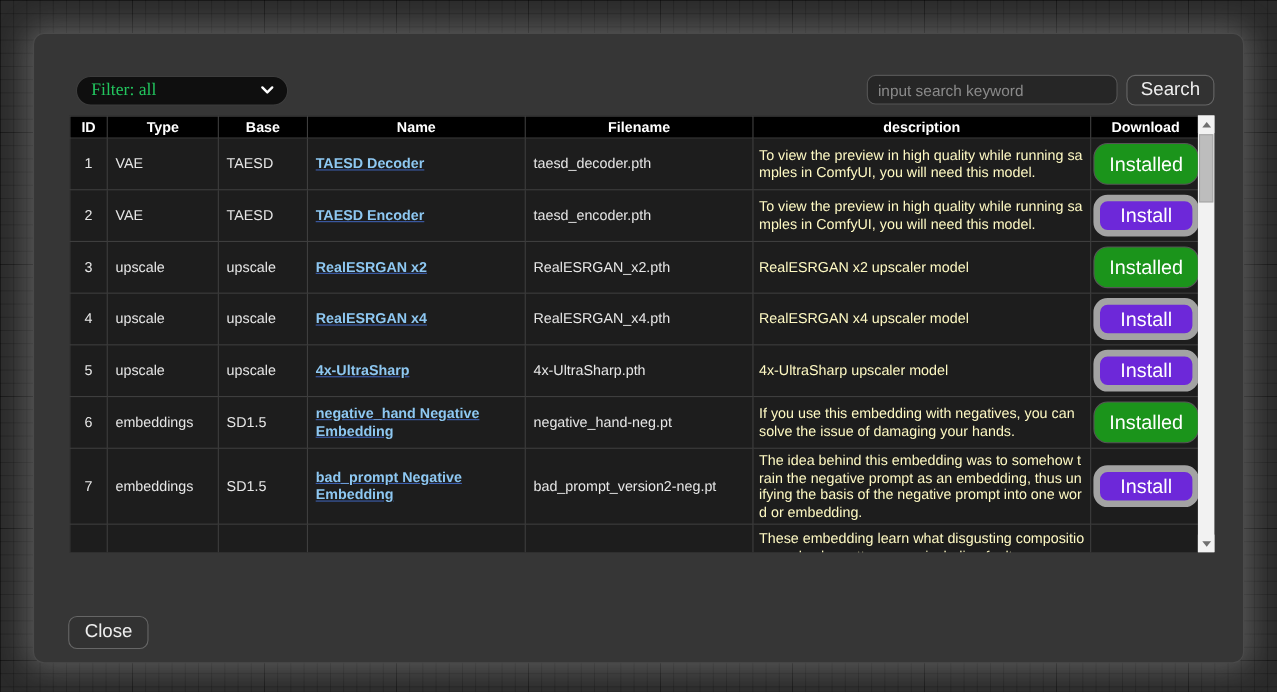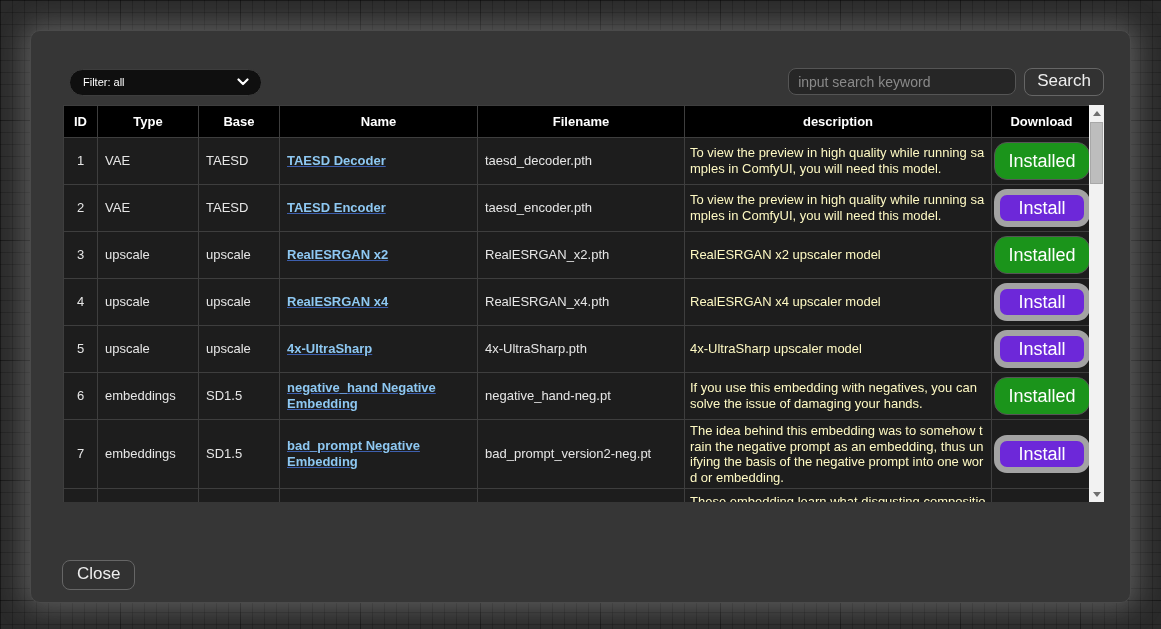--- a/index.html
+++ b/index.html
@@ -25,23 +25,23 @@
     border-radius: 10px;
     box-shadow: 0 0 28px 6px rgba(220,220,220,0.28);
     padding: 37px 26px 12px 32px;
   }
 
   
   .toolbar { display: flex; justify-content: space-between; align-items: center; height: 28px; margin-bottom: 9px; }
   .filter-select {
     display: flex; align-items: center; justify-content: space-between;
     width: 193px; height: 27px; margin-left: 6px;
-    background: #0f0f0f; color: #ffffff;
+    background: #0f0f0f; color: #22c55e;
     border: 1px solid #3d3d3d; border-radius: 14px;
-    font-size: 11px; padding: 0 12px 0 13px; cursor: default;
+    font-size: 16px; padding: 0 12px 0 13px; cursor: default; font-family: Liberation Serif, serif;
   }
   .chev { width: 12px; height: 8px; }
   .search-group { display: flex; align-items: flex-start; gap: 8px; }
   .search-input {
     width: 228px; height: 27px;
     background: #262626; border: 1px solid #555; border-radius: 8px;
     color: #cfcfcf; font-size: 14px; padding: 0 9px; outline: none;
     font-family: "Liberation Sans", sans-serif;
   }
   .search-input::placeholder { color: #8a8a8a; }
@@ -50,21 +50,21 @@
     color: #eee; font-size: 17px; padding: 2px 12px 4px;
     font-family: "Liberation Sans", sans-serif; cursor: pointer;
   }
 
   
   .table-area { display: flex; align-items: flex-start; }
   .tbl-wrap { height: 397px; overflow: hidden; }
   table { border-collapse: collapse; table-layout: fixed; width: 1028px; background: #1d1d1d; }
   th {
     background: #000; color: #fff; font-size: 13px; font-weight: bold;
-    border: 1px solid #3e3e3e; height: 32px; padding: 1px 4px; line-height: 16px;
+    border: 1px solid #3e3e3e; height: 20px; padding: 1px 4px; line-height: 16px;
   }
   td {
     border: 1px solid #3e3e3e; color: #e6e6e6; font-size: 13px;
     padding: 4px 7px; vertical-align: middle; line-height: 1.25;
     overflow: hidden;
   }
   td.c-id   { text-align: center; padding: 4px 2px; }
   td.c-desc { color: #fef9c3; line-height: 1.2; word-break: break-all; padding: 3px 5px; }
   td.c-dl   { padding: 4px 2px; }
   a.model-link {

